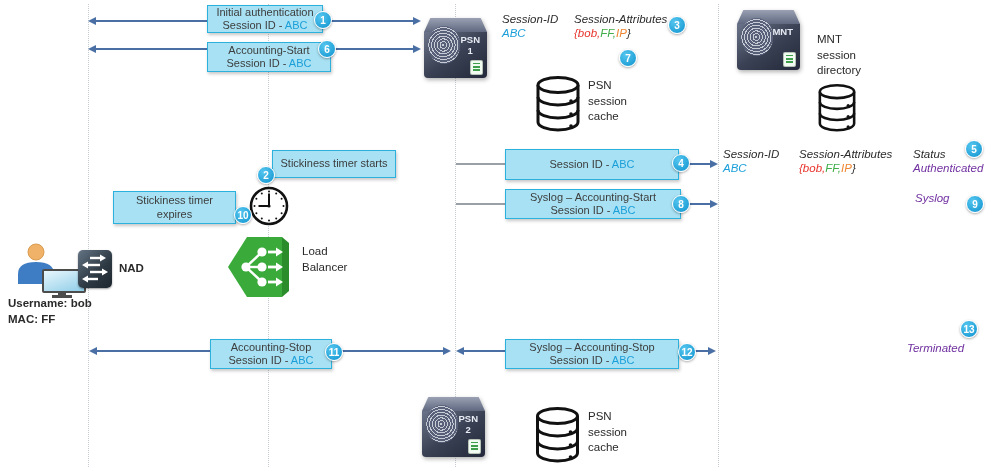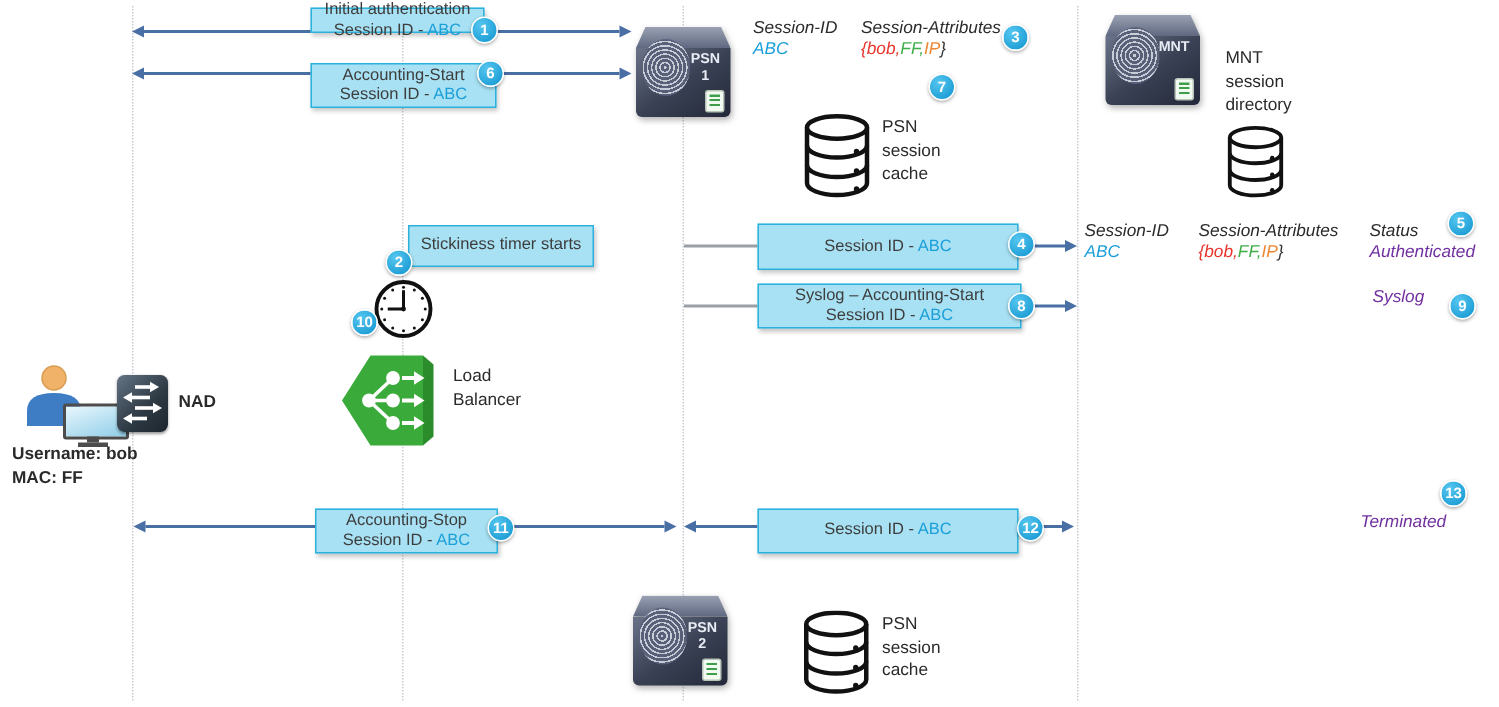--- a/index.html
+++ b/index.html
@@ -92,43 +92,48 @@
 
   <div class="ah-l" style="left:89px;top:346.5px"></div>
   <div class="hl" style="left:97px;top:350px;width:346px"></div>
   <div class="ah-r" style="left:443px;top:346.5px"></div>
 
   <div class="ah-l" style="left:456px;top:346.5px"></div>
   <div class="hl" style="left:464px;top:350px;width:41px"></div>
   <div class="hl" style="left:690px;top:350px;width:18px"></div>
   <div class="ah-r" style="left:708px;top:346.5px"></div>
 
-  <div class="msg" style="left:207px;top:5px;width:116px;height:17px">
+  <div class="msg" style="left:207px;top:5px;width:116px;height:28px">
     <div>Initial authentication</div>
     <div><span>Session ID - </span><span class="sid">ABC</span></div>
   </div>
   <div class="msg" style="left:207px;top:42px;width:124px;height:30px">
     <div>Accounting-Start</div>
     <div><span>Session ID - </span><span class="sid">ABC</span></div>
   </div>
   <div class="msg" style="left:272px;top:150px;width:124px;height:28px">
     <div>Stickiness timer starts</div>
   </div>
+  <div class="msg" style="left:113px;top:191px;width:123px;height:33px">
+    <div>Stickiness timer</div>
+    <div>expires</div>
+  </div>
   <div class="msg" style="left:505px;top:149px;width:174px;height:31px">
     <div><span>Session ID - </span><span class="sid">ABC</span></div>
   </div>
   <div class="msg" style="left:505px;top:189px;width:176px;height:30px">
     <div>Syslog – Accounting-Start</div>
     <div><span>Session ID - </span><span class="sid">ABC</span></div>
   </div>
   <div class="msg" style="left:210px;top:339px;width:122px;height:30px">
     <div>Accounting-Stop</div>
     <div><span>Session ID - </span><span class="sid">ABC</span></div>
   </div>
   <div class="msg" style="left:505px;top:339px;width:174px;height:30px">
+    <div>Syslog – Accounting-Stop</div>
     <div><span>Session ID - </span><span class="sid">ABC</span></div>
   </div>
 
   <div class="badge" style="left:314px;top:11px">1</div>
   <div class="badge" style="left:318px;top:40px">6</div>
   <div class="badge" style="left:668px;top:16px">3</div>
   <div class="badge" style="left:619px;top:49px">7</div>
   <div class="badge" style="left:257px;top:166px">2</div>
   <div class="badge" style="left:234px;top:206px">10</div>
   <div class="badge" style="left:672px;top:154px">4</div>

